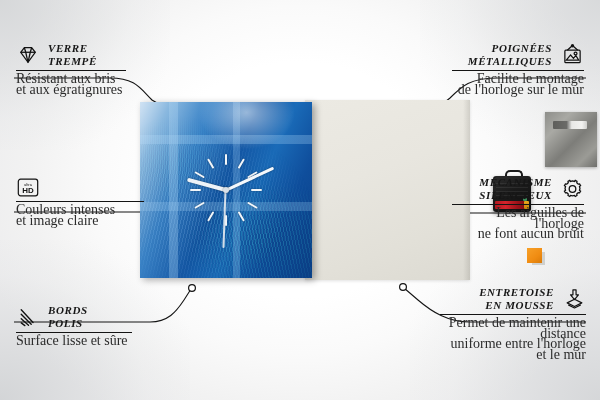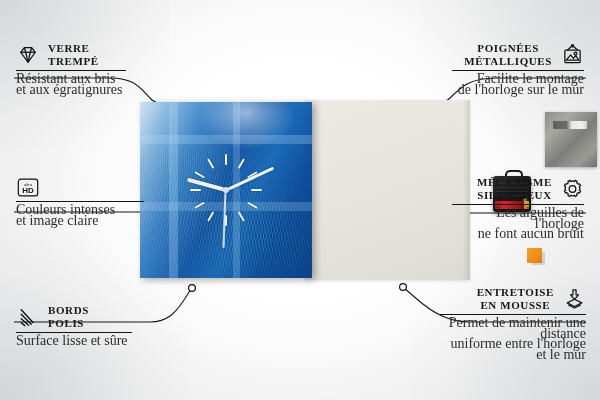--- a/index.html
+++ b/index.html
@@ -125,31 +125,32 @@
     box-shadow:4px 3px 0 -1px rgba(150,148,140,.35);
   }
 
   
   .callout{position:absolute;}
   .co-head{display:flex;align-items:center;gap:8px;}
   .co-title{
     font-weight:bold;letter-spacing:.6px;color:#161616;
     font-size:11px;line-height:12.5px;text-transform:uppercase;
     font-family:"Liberation Serif", serif;
+    font-style:italic;
   }
   .co-rule{height:1px;background:#141414;margin-top:3px;}
   .co-desc{
     font-size:14px;line-height:10.5px;color:#2b2b2b;margin-top:3px;
     font-family:"Liberation Serif", serif;
   }
   .left .co-head{justify-content:flex-start;}
   .left .co-title{text-align:left;}
   .left .co-desc{text-align:left;}
   .right .co-head{justify-content:flex-end;}
-  .right .co-title{text-align:center;}
+  .right .co-title{text-align:right;}
   .right .co-desc{text-align:right;}
   .ico{width:24px;height:22px;flex:0 0 24px;display:flex;align-items:center;justify-content:center;color:#121212;}
   .ico svg{display:block;}
   #links{position:absolute;left:0;top:0;width:600px;height:400px;pointer-events:none;}
 </style>
 </head>
 <body>
 
 <div id="stage">
 

